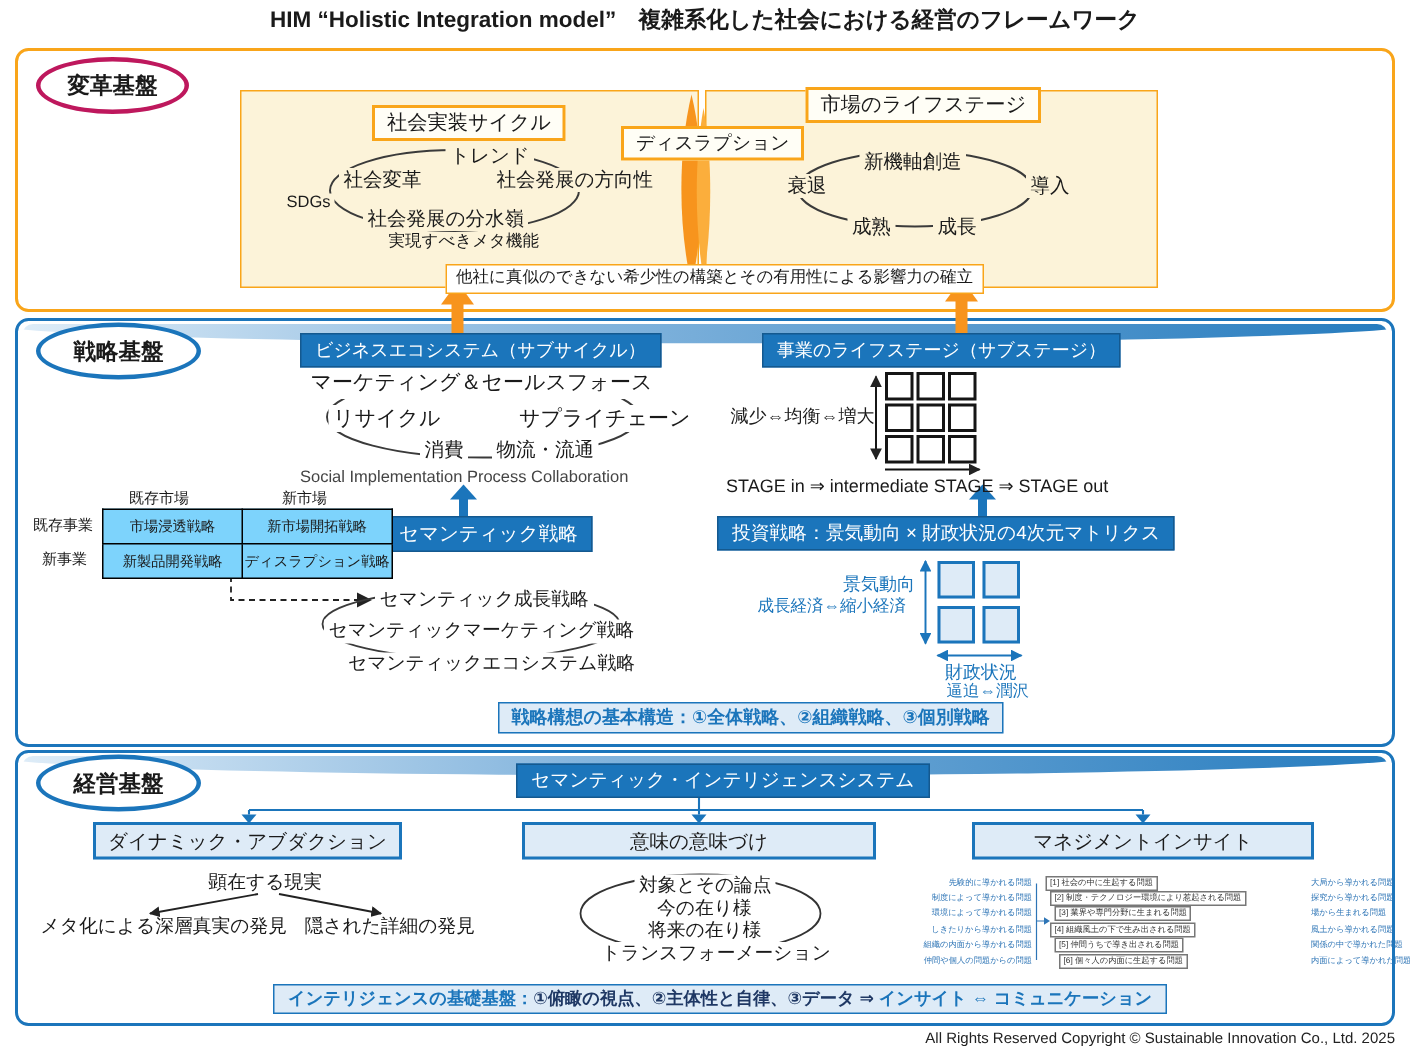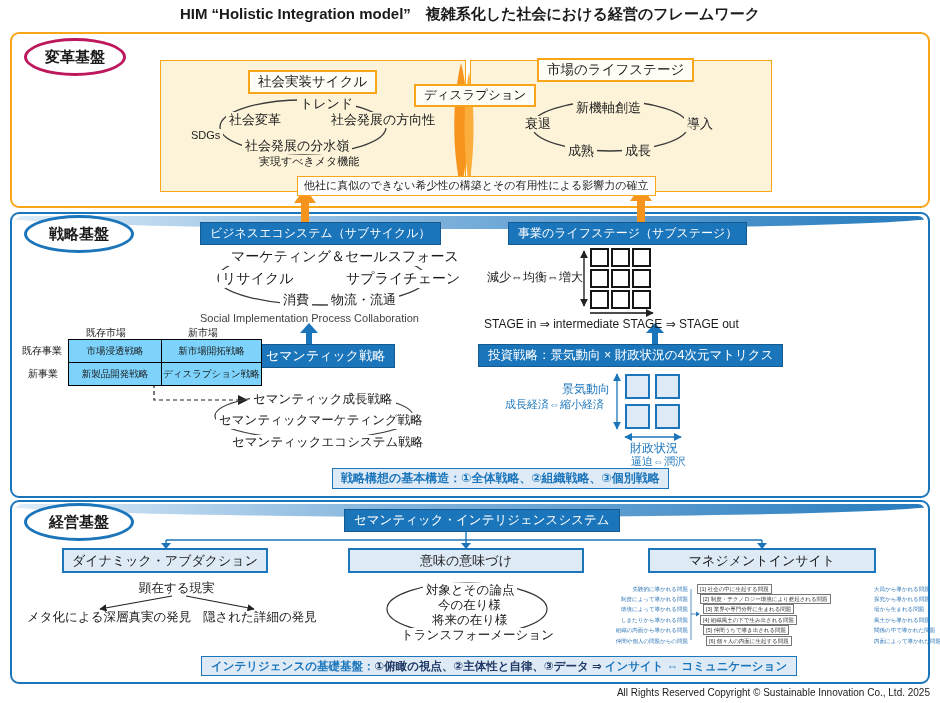--- a/index.html
+++ b/index.html
@@ -128,21 +128,21 @@
   <div class="t my" style="left:573px;top:100px;font-size:13px;">新機軸創造</div>
   <div class="t my" style="left:522px;top:116px;font-size:13px;">衰退</div>
   <div class="t my" style="left:684px;top:116px;font-size:13px;">導入</div>
   <div class="t my" style="left:565px;top:143px;font-size:13px;">成熟</div>
   <div class="t my" style="left:622px;top:143px;font-size:13px;">成長</div>
 
   <div class="t" style="left:297px;top:176px;font-size:11px;background:#fff;border:1.5px solid #F9A51A;padding:2px 6px;">他社に真似のできない希少性の構築とその有用性による影響力の確立</div>
 
   <div class="oval" style="left:24px;top:215px;width:104px;height:32px;border:3px solid #1B75BB;">戦略基盤</div>
   <div class="bbox" style="left:200px;top:222px;">ビジネスエコシステム（サブサイクル）</div>
-  <div class="t mw" style="left:228px;top:248px;font-size:14px;">マーケティング＆セールスフォース</div>
+  <div class="t mw" style="left:204px;top:248px;font-size:14px;font-family:Liberation Mono, monospace;">マーケティング＆セールスフォース</div>
   <div class="t mw" style="left:219px;top:270px;font-size:14px;">リサイクル</div>
   <div class="t mw" style="left:343px;top:270px;font-size:14px;">サプライチェーン</div>
   <div class="t mw" style="left:280px;top:292px;font-size:13px;">消費</div>
   <div class="t mw" style="left:328px;top:292px;font-size:13px;">物流・流通</div>
   <div class="t" style="left:200px;top:312px;font-size:11px;color:#444;">Social Implementation Process Collaboration</div>
 
   <div class="bbox" style="left:256px;top:344px;font-size:13px;">セマンティック戦略</div>
 
   <div class="t" style="left:86px;top:327px;font-size:10px;">既存市場</div>
   <div class="t" style="left:188px;top:327px;font-size:10px;">新市場</div>
@@ -230,18 +230,18 @@
   <div class="ibox" style="left:703px;top:625px;">[5] 仲間うちで導き出される問題</div>
   <div class="ibox" style="left:706px;top:636px;">[6] 個々人の内面に生起する問題</div>
 
   <div class="note" style="left:874px;top:585px;">大局から導かれる問題</div>
   <div class="note" style="left:874px;top:595px;">探究から導かれる問題</div>
   <div class="note" style="left:874px;top:605px;">場から生まれる問題</div>
   <div class="note" style="left:874px;top:616px;">風土から導かれる問題</div>
   <div class="note" style="left:874px;top:626px;">関係の中で導かれた問題</div>
   <div class="note" style="left:874px;top:637px;">内面によって導かれた問題</div>
 
-  <div class="t" style="left:201px;top:656px;font-size:11.5px;background:#DEEBF7;border:1.5px solid #1B75BB;padding:2px 9px;">
+  <div class="t" style="left:182px;top:656px;font-size:11.5px;background:#DEEBF7;border:1.5px solid #1B75BB;padding:2px 9px;">
     <span style="font-weight:bold;color:#1B75BB;">インテリジェンスの基礎基盤：</span><span style="font-weight:bold;color:#1F3864;">①俯瞰の視点、②主体性と自律、③データ ⇒ </span><span style="font-weight:bold;color:#1B75BB;">インサイト ⇔ コミュニケーション</span>
   </div>
 
   <div class="t" style="right:10px;top:687px;font-size:10px;color:#222;">All Rights Reserved Copyright © Sustainable Innovation Co., Ltd. 2025</div>
 </div>
 
 </body></html>

